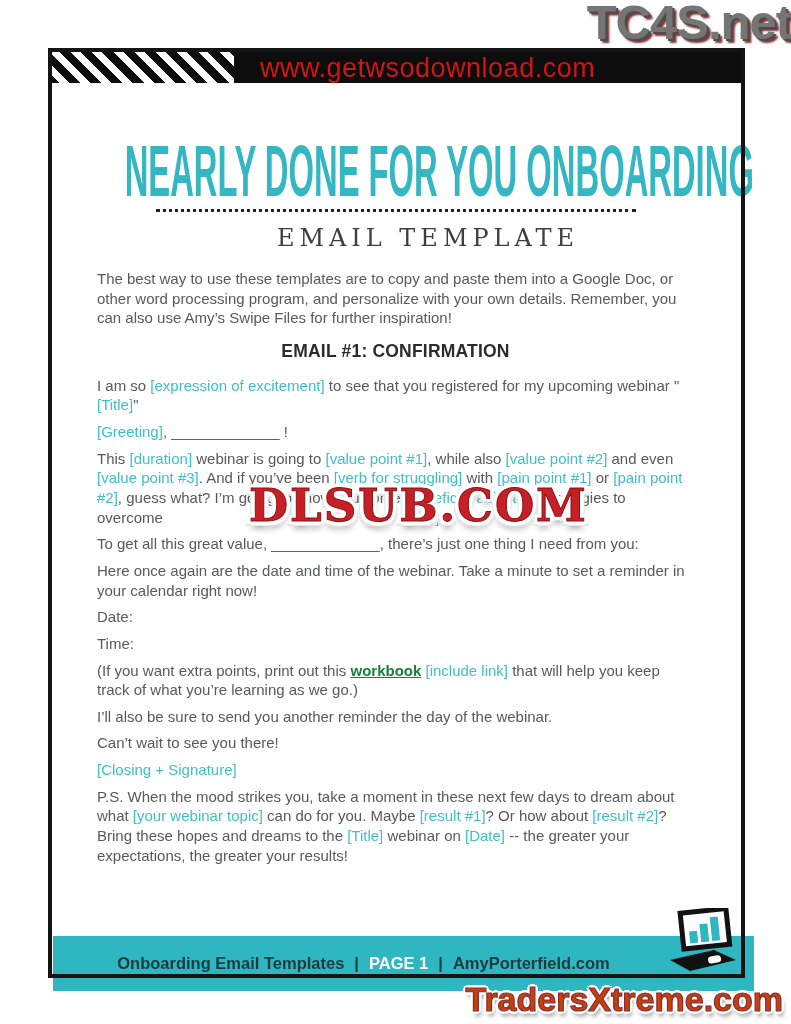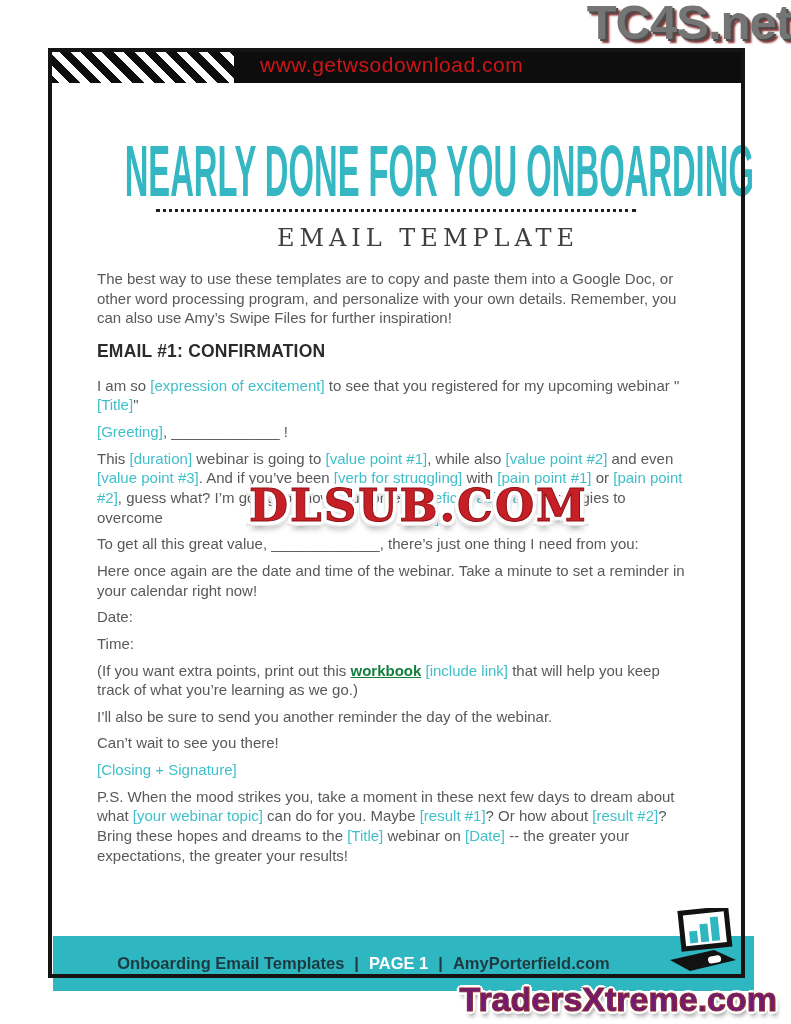--- a/index.html
+++ b/index.html
@@ -4,56 +4,56 @@
 <style>
   html,body{margin:0;padding:0;}
   body{
     width:791px;height:1024px;position:relative;background:#ffffff;
     font-family:"Liberation Sans",sans-serif;overflow:hidden;
   }
   
   .topbar{position:absolute;left:48px;top:48px;width:697px;height:35px;background:#0d0d0d;z-index:4;}
   .stripes{position:absolute;left:0;top:0;width:186px;height:35px;
     background:repeating-linear-gradient(45deg,#0d0d0d 0 8px,#ffffff 8px 15px);}
-  .header-url{position:absolute;left:212px;top:5px;font-size:21px;color:#cf1616;letter-spacing:.5px;}
+  .header-url{position:absolute;left:212px;top:5px;font-size:27px;color:#cf1616;letter-spacing:.5px;}
   .frame{position:absolute;left:48px;top:48px;width:697px;height:930px;border:4px solid #141414;
     box-sizing:border-box;z-index:5;pointer-events:none;}
   
   .headline{position:absolute;left:48px;top:136px;width:697px;text-align:center;line-height:1;
     font-weight:bold;font-size:42px;color:#35b7c3;white-space:nowrap;
     transform:scale(0.78,1.7);transform-origin:50% 0;z-index:1;}
   .rule{position:absolute;left:156px;top:209px;width:480px;border-top:3px dotted #242021;z-index:1;}
   .subtitle{position:absolute;left:48px;top:224px;width:760px;text-align:center;
     font-family:"DejaVu Serif",serif;font-size:24px;letter-spacing:5px;color:#3f3f41;z-index:1;}
   
   .content{position:absolute;left:97px;top:269px;width:597px;font-size:15px;line-height:1.31;
     color:#58595b;z-index:1;}
   .content p{margin:0 0 7px;}
   .content p.intro{margin-bottom:12px;}
-  .content h2{font-size:17.5px;font-weight:bold;color:#2b2b2b;margin:8px 0 13px;letter-spacing:.2px;}
+  .content h2{font-size:17.5px;font-weight:bold;color:#2b2b2b;margin:8px 0 13px;letter-spacing:.2px;text-align:center;}
   .seg-t{color:#3fbfc9;}
   .seg-bu{color:#15803d;font-weight:bold;text-decoration:underline;}
   .seg-gap{display:inline-block;width:264px;}
   
   .footer-bar{position:absolute;left:53px;top:936px;width:701px;height:55px;background:#2eb6c1;
     z-index:3;display:flex;align-items:center;justify-content:center;text-align:center;}
   .footer-inner{transform:translateX(-40px);font-size:16.5px;font-weight:bold;color:#1d3a40;white-space:nowrap;}
   .footer-sep{margin:0 10px;}
   .footer-page{color:#ffffff;}
   .laptop{position:absolute;left:658px;top:908px;z-index:6;}
   
   .tc4s{position:absolute;right:0;top:-6px;z-index:10;font-size:49px;font-weight:bold;letter-spacing:-1px;
     color:#757575;text-shadow:2px 2px 0 #4c4c4c,4px 4px 2px rgba(122,28,28,.9);}
   .dlsub{position:absolute;left:249px;top:479px;z-index:10;font-family:"DejaVu Serif",serif;
     font-weight:bold;font-size:45px;letter-spacing:2px;color:#c61f26;-webkit-text-stroke:1px #8c1116;
     text-shadow:-3px -3px 0 #fff,0 -4px 0 #fff,3px -3px 0 #fff,-4px 0 0 #fff,4px 0 0 #fff,
       -3px 3px 0 #fff,0 4px 0 #fff,3px 3px 0 #fff,-5px 5px 0 #e6e6e6,5px 5px 0 #e6e6e6,
       0 7px 6px rgba(0,0,0,.4);white-space:nowrap;}
-  .tradersx{position:absolute;right:14px;top:980px;z-index:10;font-size:34px;font-weight:bold;
-    color:#701a75;-webkit-text-stroke:1.2px #8d2a31;
+  .tradersx{position:absolute;right:8px;top:980px;z-index:10;font-size:34px;font-weight:bold;
+    color:#c2410c;-webkit-text-stroke:1.2px #8d2a31;
     text-shadow:-2px -2px 0 #fff,2px -2px 0 #fff,-2px 2px 0 #fff,2px 2px 0 #fff,0 -3px 0 #fff,
       0 3px 0 #fff,-3px 0 0 #fff,3px 0 0 #fff,2px 5px 4px rgba(70,70,70,.6);white-space:nowrap;}
 </style>
 </head>
 <body>
 
 <div class="tc4s">TC4S.net</div>
 
 <div class="topbar">
   <div class="stripes"></div>

